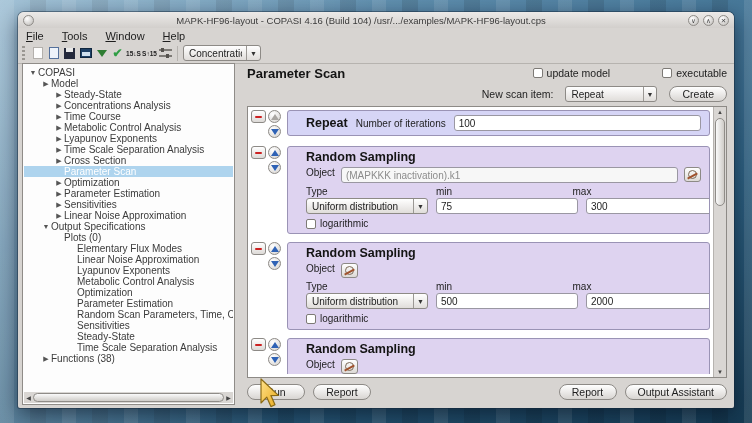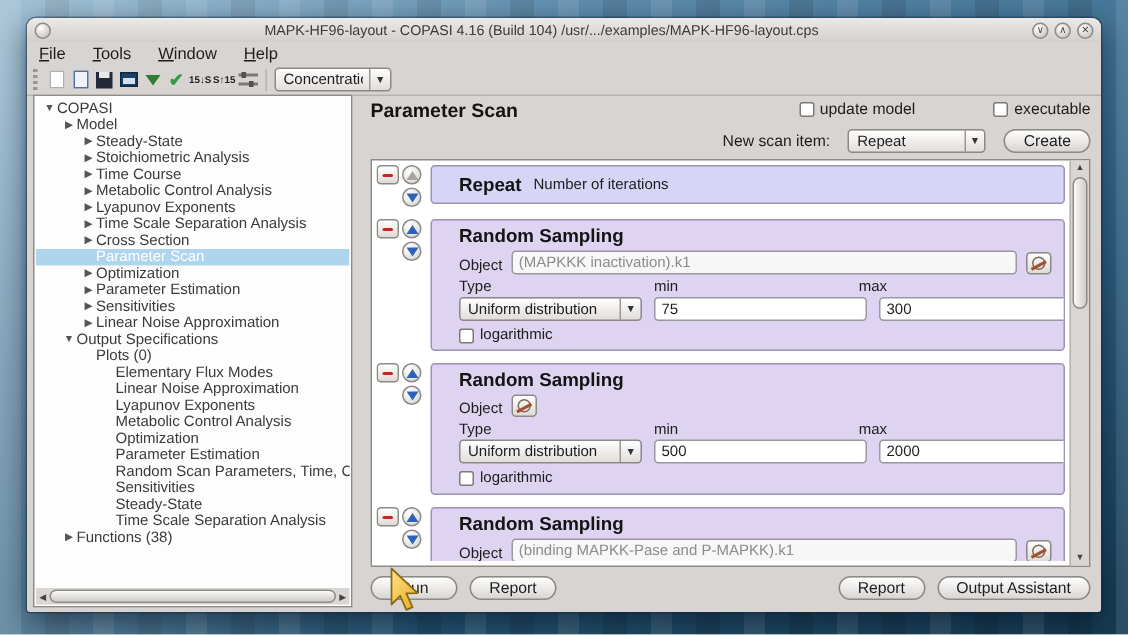--- a/index.html
+++ b/index.html
@@ -92,21 +92,21 @@
   .mv.dis .tri.up { border-bottom-color:#a9a6a2; }
   .card { flex:1; border:1px solid #9a93b5; border-radius:3px; padding:3px 8px 3px 18px; overflow:hidden; }
   .card.repeat { background:#d6d5f6; height:26px; display:flex; align-items:center; }
   .card.random { background:#ded3f0; height:88px; }
   .rep-row { display:flex; align-items:center; gap:8px; width:100%; }
   .card-title { font-size:12.5px; font-weight:bold; color:#141414; white-space:nowrap; }
   .mini-label { font-size:10px; color:#1d1d1d; white-space:nowrap; }
   .txt { height:16px; border:1px solid #989causal4a2; border:1px solid #9a97a2; border-radius:3px; background:#ffffff;
     font-family:"Liberation Sans", sans-serif; font-size:10px; color:#1d1d1d; padding:0 4px; }
   .grow { flex:1; min-width:0; }
-  .obj-row { display:flex; align-items:flex-end; gap:6px; margin-top:3px; }
+  .obj-row { display:flex; align-items:flex-start; gap:6px; margin-top:3px; }
   .txt.obj { color:#8c8c8c; background:#f7f7f7; }
   .browse { width:17px; height:15px; border:1px solid #8d8a86; border-radius:3px; background:linear-gradient(#ffffff,#dddad7); flex:0 0 auto; }
   .copasi-icon { width:9px; height:9px; border:1.5px solid #7c6a58; border-radius:50%; display:inline-block; position:relative; }
   .copasi-icon::after { content:""; position:absolute; left:-2px; top:4px; width:11px; height:2px; background:#a0522d; transform:rotate(-28deg); }
   .grid { display:grid; grid-template-columns:122px 1fr 1fr; column-gap:8px; }
   .grid.lbls { margin-top:3px; font-size:10px; color:#1d1d1d; }
   .grid.flds { margin-top:1px; }
   .dist-combo { height:16px; }
   .chk-row { display:flex; align-items:center; gap:4px; margin-top:4px; }
   
@@ -191,21 +191,21 @@
           <div class="tree-row" style="padding-left: 17px;">
             <span class="tree-arrow">▶</span>
             <span>Model</span>
           </div>
           <div class="tree-row" style="padding-left: 30px;">
             <span class="tree-arrow">▶</span>
             <span>Steady-State</span>
           </div>
           <div class="tree-row" style="padding-left: 30px;">
             <span class="tree-arrow">▶</span>
-            <span>Stoichiometric Analysis</span>
+            <span>Concentrations Analysis</span>
           </div>
           <div class="tree-row" style="padding-left: 30px;">
             <span class="tree-arrow">▶</span>
             <span>Time Course</span>
           </div>
           <div class="tree-row" style="padding-left: 30px;">
             <span class="tree-arrow">▶</span>
             <span>Metabolic Control Analysis</span>
           </div>
           <div class="tree-row" style="padding-left: 30px;">
@@ -337,20 +337,21 @@
                   </div>
                 </div>
                 <div class="ibtn mv">
                   <span class="tri down"></span>
                 </div>
               </div>
               <div class="card repeat">
                 <div class="rep-row">
                   <span class="card-title">Repeat</span>
                   <span class="mini-label">Number of iterations</span>
+                  <input class="txt grow" value="100" style="">
                 </div>
               </div>
             </div>
             <div class="scan-row">
               <div class="ctrl">
                 <div class="ctrl-top">
                   <div class="ibtn rm">
                     <span class="minus"></span>
                   </div>
                   <div class="ibtn mv">
@@ -441,21 +442,20 @@
                   </div>
                 </div>
                 <div class="ibtn mv">
                   <span class="tri down"></span>
                 </div>
               </div>
               <div class="card random">
                 <div class="card-title">Random Sampling</div>
                 <div class="obj-row">
                   <span class="mini-label">Object</span>
-                  <input class="txt grow obj" readonly="" value="(binding MAPKK-Pase and P-MAPKK).k1" style="">
                   <div class="ibtn browse">
                     <span class="copasi-icon"></span>
                   </div>
                 </div>
               </div>
             </div>
           </div>
         <div class="vscroll">
           <div class="vs-arrow vs-up">▲</div>
           <div class="vs-thumb"></div>

